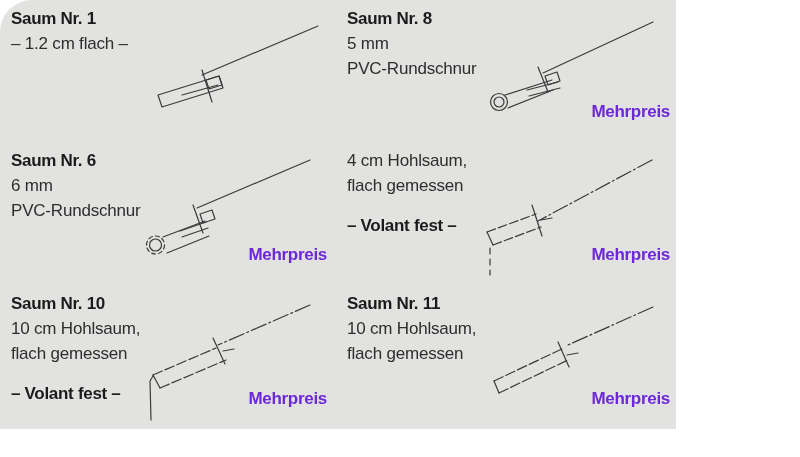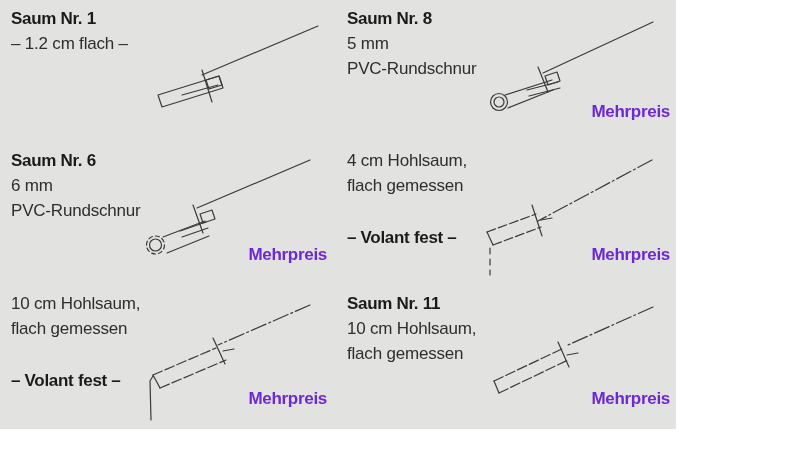--- a/index.html
+++ b/index.html
@@ -1,38 +1,38 @@
 <!DOCTYPE html>
 <html><head>
 <meta charset="utf-8">
 <style>
   html,body{margin:0;padding:0;background:#ffffff;}
   .stage{
     position:relative;width:800px;height:457px;background:#ffffff;
-    font-family:"Liberation Sans",sans-serif;overflow:hidden;
+    font-family:"Liberation Sans",sans-serif;overflow:hidden;border-radius:32px;
   }
   .sheet{
     position:absolute;left:0;top:0;width:676px;height:429px;
     background:#e2e2e0;
   }
   .panel{position:absolute;}
   .panel .text{position:absolute;top:6px;}
   .panel.col-left  .text{left:11px;}
   .panel.col-right .text{left:9px;}
   .title{
     font-size:17px;font-weight:700;color:#1b1b1b;line-height:25px;
     letter-spacing:-0.3px;white-space:nowrap;
   }
   .line{
     font-size:17px;font-weight:400;color:#2e2e2e;line-height:25px;
     letter-spacing:-0.2px;white-space:nowrap;
   }
   .volant{
     font-size:17px;font-weight:700;color:#1b1b1b;line-height:25px;
-    letter-spacing:-0.3px;white-space:nowrap;margin-top:27px;
+    letter-spacing:-0.3px;white-space:nowrap;margin-top:15px;
   }
   .mehrpreis{
     position:absolute;bottom:20px;font-size:17px;font-weight:700;
     color:#6d28d9;letter-spacing:-0.3px;white-space:nowrap;
   }
   .panel.col-left  .mehrpreis{right:11px;}
   .panel.col-right .mehrpreis{right:6px;}
   .line:empty,.volant:empty,.mehrpreis:empty{display:none;}
   svg.sketch{position:absolute;overflow:visible;}
   svg.sketch path,svg.sketch circle{
@@ -116,20 +116,21 @@
         <path d="M50,84 L56,97"></path>
         <path d="M95,57 L105,88"></path>
         <path d="M104,72 L115,70"></path>
         <path d="M53,100 L53,127" stroke-dasharray="6 5"></path>
       </svg>
       <div class="mehrpreis">Mehrpreis</div>
     </section>
 
     <section class="panel col-left" style="left:0;top:285px;width:338px;height:144px">
       <div class="text">
+        <div class="title">Saum Nr. 10</div>
         <div class="line">10 cm Hohlsaum,</div>
         <div class="line">flach gemessen</div>
         <div class="volant">– Volant fest –</div>
       </div>
       <svg class="sketch" style="left:138px;top:7px" width="195" height="140" viewBox="0 0 195 140">
         <path d="M172,13 L80,53" stroke-dasharray="16 3 2 3"></path>
         <path d="M15,83 L78,56" stroke-dasharray="10 3"></path>
         <path d="M22,96 L88,68" stroke-dasharray="10 3"></path>
         <path d="M15,83 L22,96"></path>
         <path d="M75,46 L87,72"></path>

